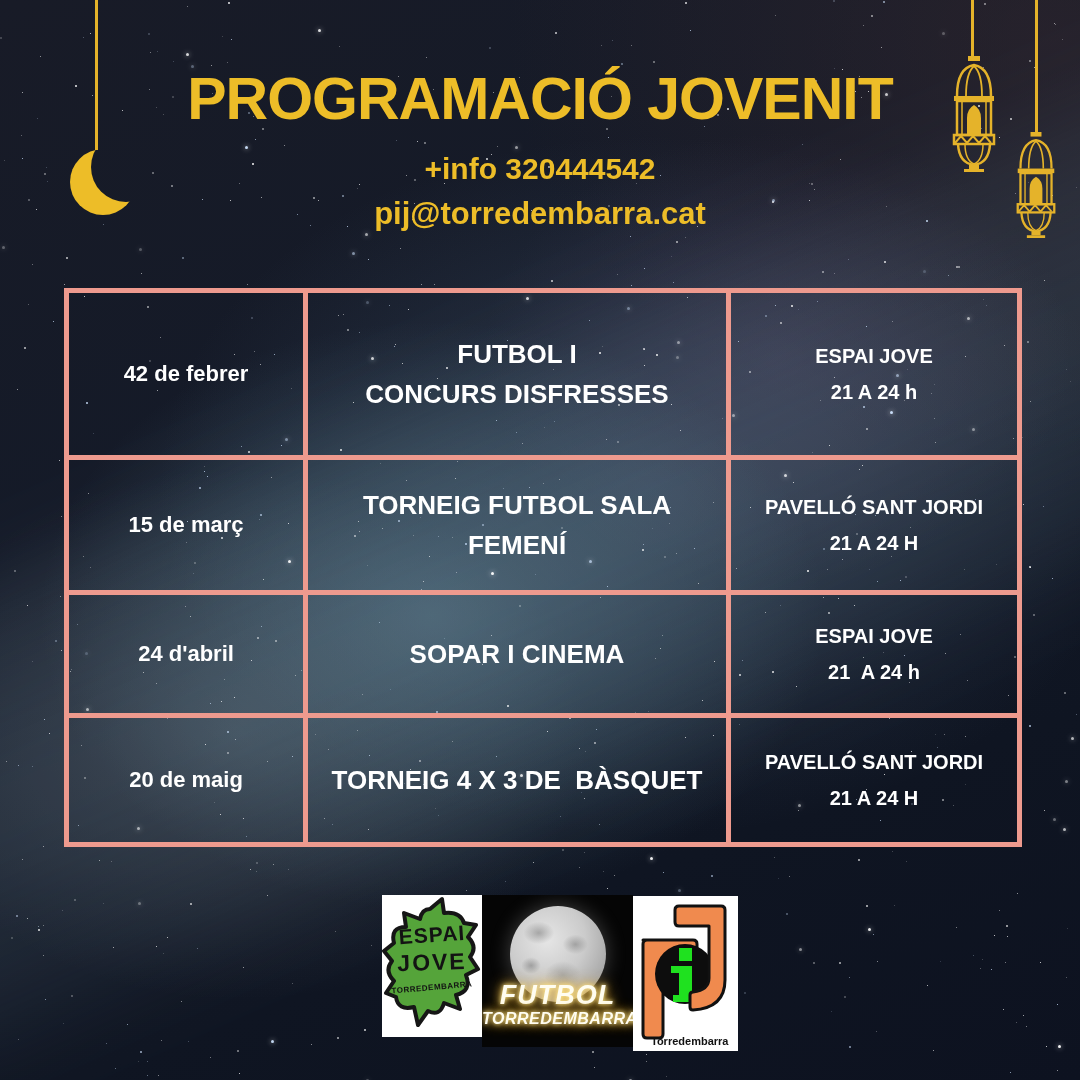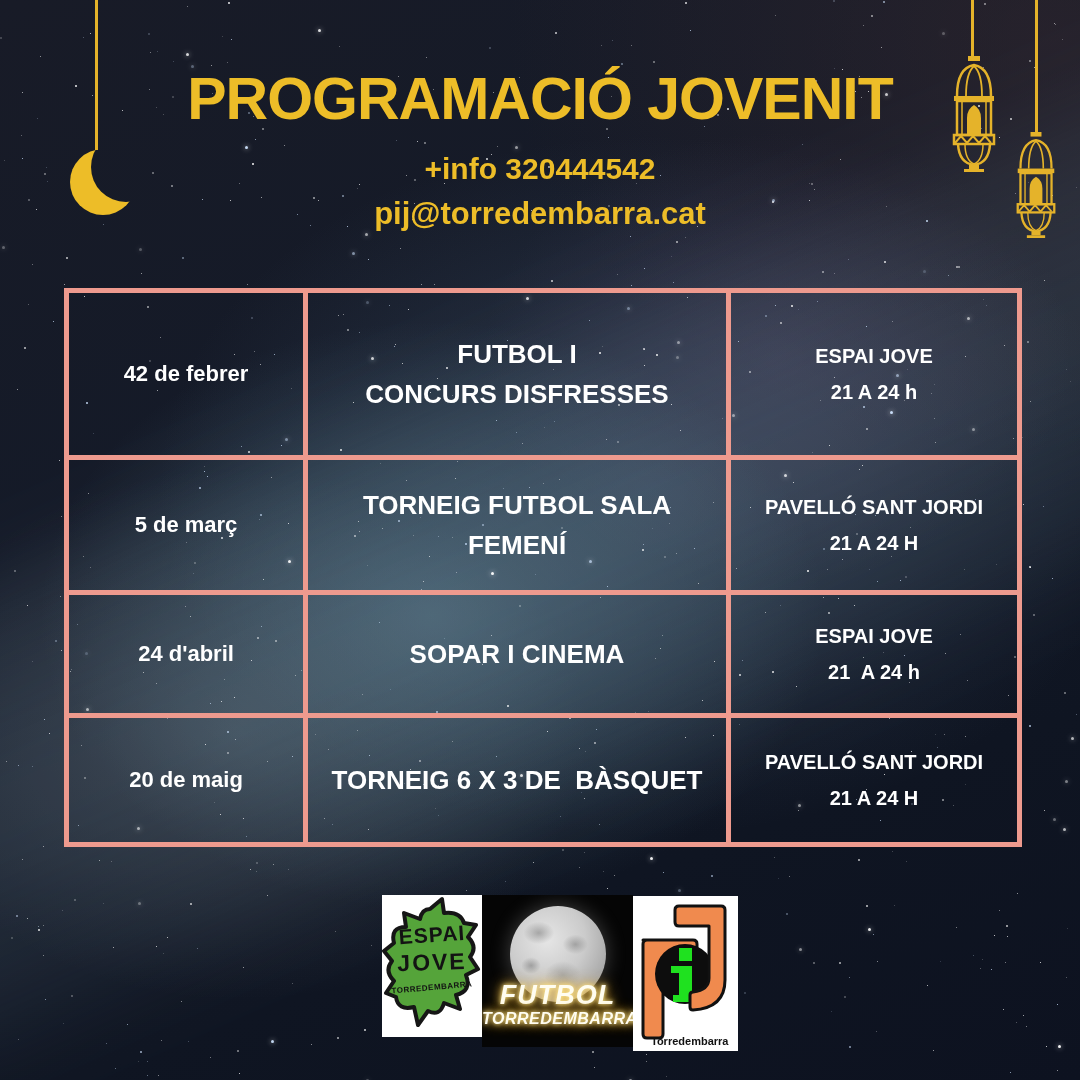--- a/index.html
+++ b/index.html
@@ -824,33 +824,33 @@
     <div class="email">pij@torredembarra.cat</div>
   </div>
 
   <div class="schedule">
     <div class="cell date c1 r1">42 de febrer</div>
     <div class="cell event c2 r1">FUTBOL I
 CONCURS DISFRESSES</div>
     <div class="cell place c3 r1">ESPAI JOVE
 21 A 24 h</div>
 
-    <div class="cell date c1 r2">5 de març</div>
+    <div class="cell date c1 r2">15 de març</div>
     <div class="cell event c2 r2">TORNEIG FUTBOL SALA
 FEMENÍ</div>
     <div class="cell place c3 r2">PAVELLÓ SANT JORDI
 21 A 24 H</div>
 
     <div class="cell date c1 r3">24 d'abril</div>
     <div class="cell event c2 r3">SOPAR I CINEMA</div>
     <div class="cell place c3 r3">ESPAI JOVE
 21  A 24 h</div>
 
     <div class="cell date c1 r4">20 de maig</div>
-    <div class="cell event c2 r4">TORNEIG 6 X 3 DE  BÀSQUET</div>
+    <div class="cell event c2 r4">TORNEIG 4 X 3 DE  BÀSQUET</div>
     <div class="cell place c3 r4">PAVELLÓ SANT JORDI
 21 A 24 H</div>
   </div>
 
   <div class="logo logo-espai">
     <svg width="100" height="142" viewBox="0 0 100 142">
       <path d="M48,14 L60,4 L62,18 Q78,16 82,28 L94,30 L86,42 Q96,52 88,62 L96,74 L84,80
                Q90,96 74,100 L78,114 L62,108 Q58,122 46,116 L36,130 L32,112 Q16,116 14,102
                L4,98 L12,86 Q2,76 10,66 L2,56 L12,48 Q8,32 24,32 L22,18 L38,24 Q40,14 48,14 Z" fill="#55a43a" stroke="#161616" stroke-width="4" stroke-linejoin="round"></path>
     </svg>

